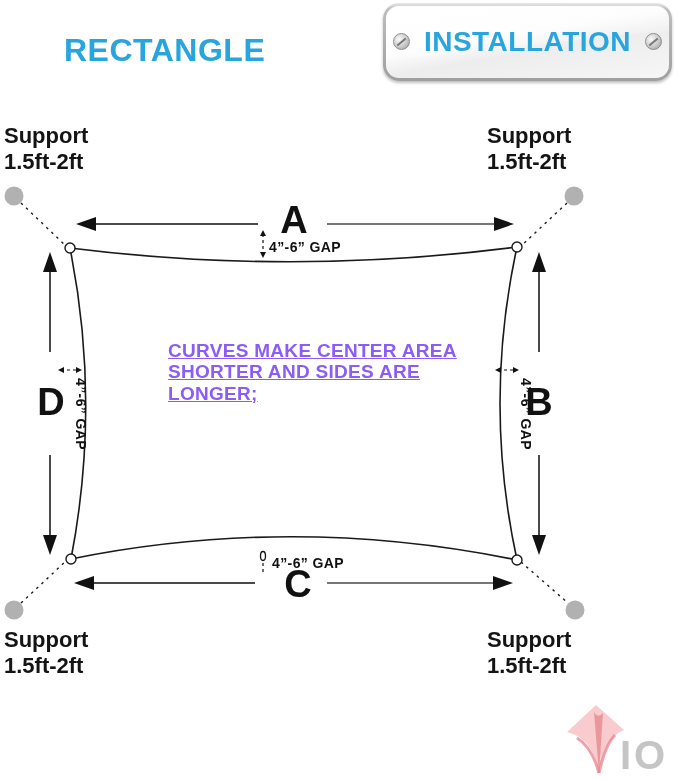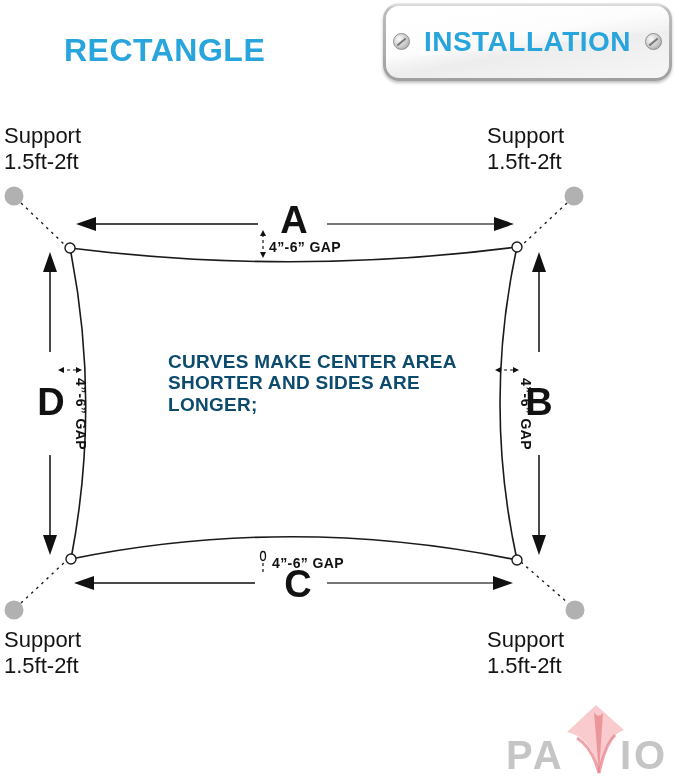--- a/index.html
+++ b/index.html
@@ -43,35 +43,35 @@
     background:radial-gradient(circle at 35% 35%,#fafafa,#cacaca 55%,#969696 100%);
     border:1px solid #8d8d8d;box-sizing:border-box;
   }
   .screw-left{left:10px;}
   .screw-right{right:10px;}
   .screw .slot{
     position:absolute;left:2px;top:7px;width:11px;height:2px;
     background:#787878;transform:rotate(-40deg);
   }
   .support-label{
-    position:absolute;font-size:22px;font-weight:normal;color:#141414;
+    position:absolute;font-size:22px;font-weight:bold;color:#141414;
     line-height:26px;white-space:pre-line;
   }
   .sup-tl{left:4px;top:123px;}
   .sup-tr{left:487px;top:123px;}
   .sup-bl{left:4px;top:627px;}
   .sup-br{left:487px;top:627px;}
   .diagram-svg{position:absolute;left:0;top:100px;}
   .diagram-svg text{font-family:"Liberation Sans",sans-serif;font-weight:bold;fill:#111;}
   .side-letter{font-size:38px;}
   .gap-text{font-size:14px;letter-spacing:.4px;}
   .note{
-    position:absolute;left:168px;top:329px;width:320px;
+    position:absolute;left:168px;top:318px;width:320px;
     font-size:19px;line-height:21.5px;font-weight:600;letter-spacing:.3px;
-    color:#0c4a6e;white-space:pre-line;
+    color:#8b5cf6;white-space:pre-line;text-decoration:underline;
   }
   .note-block2{margin-top:19px;}
   .logo{position:absolute;left:506px;top:697px;width:190px;height:80px;}
   .logo-letters{
     position:absolute;bottom:2px;font-size:40px;font-weight:bold;
     color:#c5c5c5;letter-spacing:3px;line-height:40px;
   }
   .logo-pa{left:0;}
   .logo-io{left:114px;}
   .logo-kite{position:absolute;left:57px;top:5px;opacity:.8;}
@@ -175,21 +175,20 @@
   </g>
 </svg>
 
 <div class="note">
   <div>CURVES MAKE CENTER AREA
 SHORTER AND SIDES ARE
 LONGER;</div>
 </div>
 
 <div class="logo">
-  <span class="logo-letters logo-pa">PA</span>
   <svg class="logo-kite" width="62" height="73" viewBox="0 0 62 73">
     <path d="M33,3 L4,30 Q30,36 36,71 Q43,34 61,28 Z" fill="#f8bfc3"></path>
     <path d="M31,10 L36,71 L40,11 Q35,17 31,10 Z" fill="#e2666d" opacity="0.75"></path>
     <path d="M14,36 Q29,45 36,71" stroke="#e2666d" stroke-width="3" fill="none" opacity="0.75"></path>
     <path d="M52,33 Q42,43 36,71" stroke="#e2666d" stroke-width="3" fill="none" opacity="0.75"></path>
   </svg>
   <span class="logo-letters logo-io">IO</span>
 </div>
 
 </body></html>

